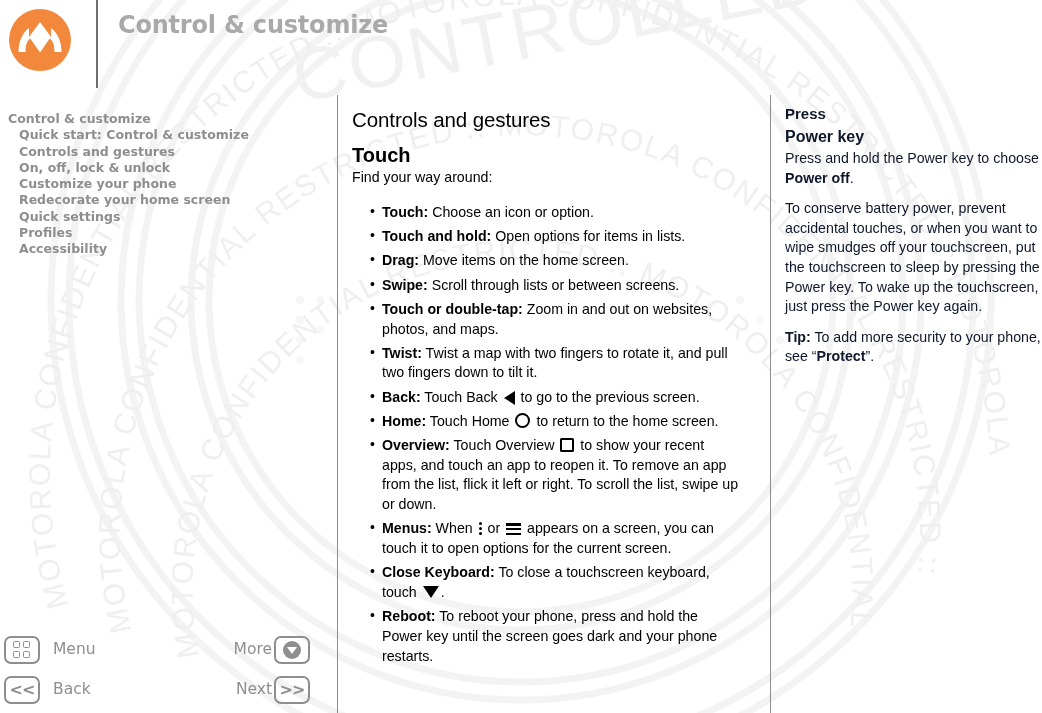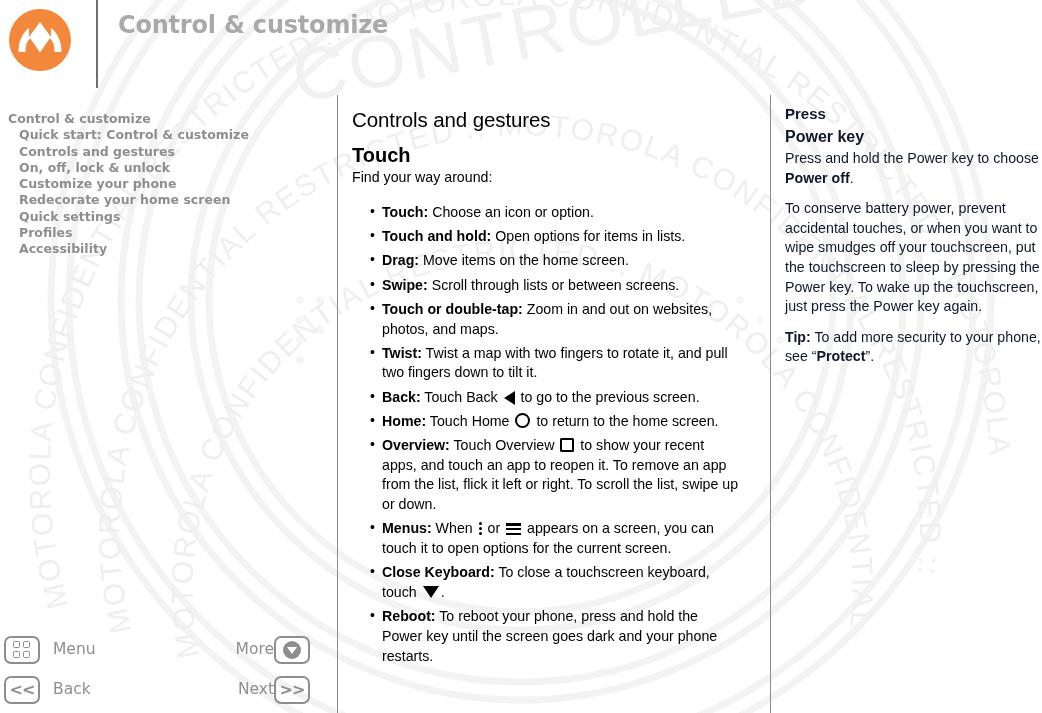--- a/index.html
+++ b/index.html
@@ -166,21 +166,21 @@
     display:flex;align-items:center;justify-content:center;
   }
   .nav-btn.left{left:4px;}
   .nav-btn.right{left:274px;}
   .nav-label{
     position:absolute;font-size:15.5px;color:#8e8e8e;
     font-family:"DejaVu Sans", sans-serif;
     top:4px;
   }
   .nav-label.left-lbl{left:53px;}
-  .nav-label.right-lbl{left:274px;transform:translateX(-100%);}
+  .nav-label.right-lbl{left:284px;transform:translateX(-100%);padding-right:12px;}
 
   
   .gl-grid{width:19px;height:19px;position:relative;}
   .gl-grid i{
     position:absolute;width:7px;height:7px;
     border:1.8px solid #8e8e8e;border-radius:1.5px;box-sizing:border-box;
   }
   .gl-grid i:nth-child(1){left:0;top:0;}
   .gl-grid i:nth-child(2){left:10px;top:0;}
   .gl-grid i:nth-child(3){left:0;top:10px;}

